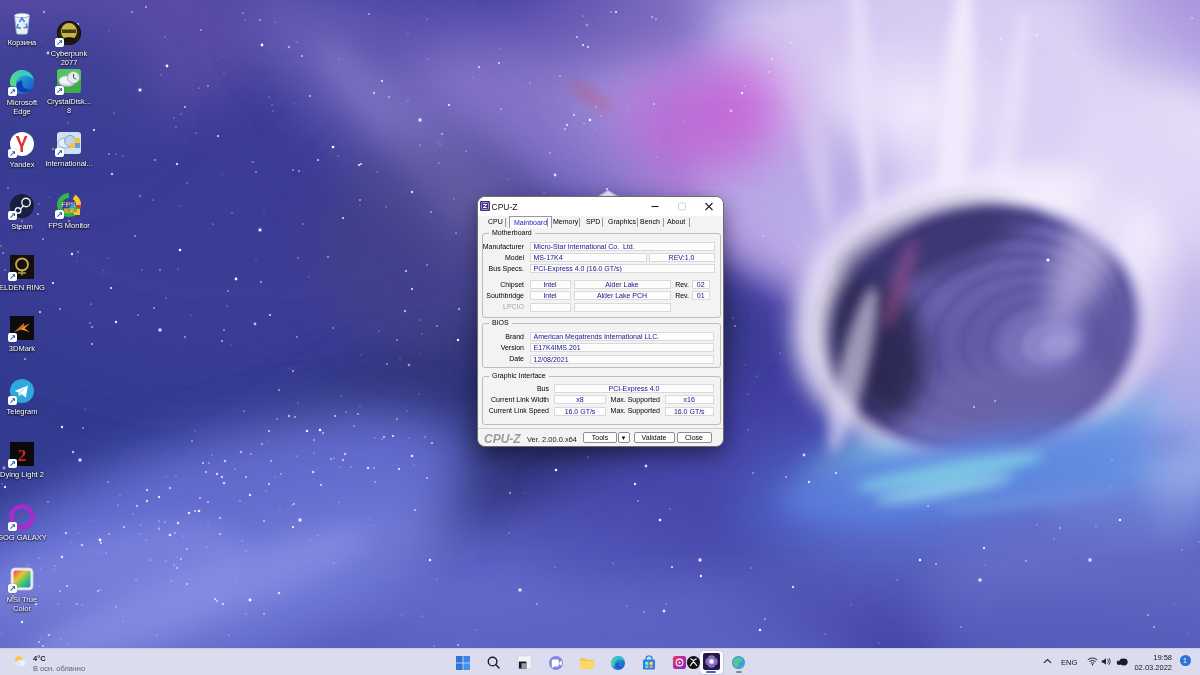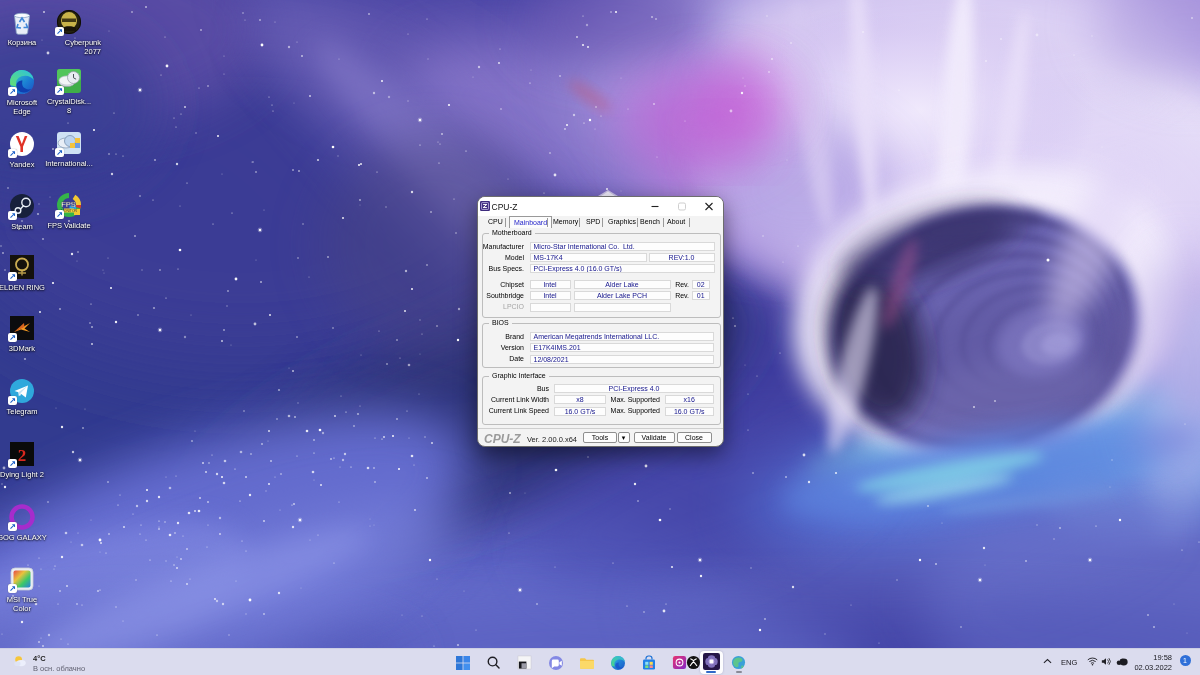--- a/index.html
+++ b/index.html
@@ -710,21 +710,21 @@
 <ellipse cx="13" cy="6.5" rx="7.5" ry="2.2" fill="#f8fbfe" stroke="#8aa6c4" stroke-width=".8"></ellipse>
 <g fill="none" stroke="#3f87d8" stroke-width="1.6">
               <path d="M10.5 13l2.5-4 2.5 4"></path>
               <path d="M17 14.5l1.5 4h-4"></path>
               <path d="M9 15l-1 3.5 4 .5"></path>
             </g>
 </svg>
         </div>
 <div class="lbl">Корзина</div>
       </div>
-      <div class="dicon" style="left:37.0px;top:9px;text-align:right;">
+      <div class="dicon" style="left:37.0px;top:20px;">
 <div class="ic" style="width:26px;height:26px;">
           <svg viewBox="0 0 26 26" width="26" height="26">
 <circle cx="13" cy="13" r="12" fill="#23200f"></circle>
 <ellipse cx="13" cy="11.5" rx="8" ry="8.5" fill="#c8b44a"></ellipse>
 <path d="M6 9.5h14v3.5H6z" fill="#423a14"></path>
 <path d="M6 19c2.5-2.5 11.5-2.5 14 0v3H6z" fill="#181408"></path>
 <circle cx="13" cy="13" r="11.6" fill="none" stroke="#0e0c06" stroke-width="1"></circle>
 </svg>
           <div class="sc"></div>
         </div>
@@ -809,21 +809,21 @@
 <path d="M22.5 13a9.5 9.5 0 0 0-4.5-8.1" fill="none" stroke="#f2c832" stroke-width="5"></path>
 <path d="M22.5 13a9.5 9.5 0 0 1-.4 2.8" fill="none" stroke="#d8342a" stroke-width="5"></path>
 <rect x="13.5" y="13.5" width="6.5" height="6.5" fill="#28a0e8"></rect>
 <rect x="18" y="17" width="6" height="6" fill="#f2c832"></rect>
 <text x="12.5" y="14.5" font-size="7.5" font-weight="bold" fill="#fff" stroke="#444" stroke-width=".3" text-anchor="middle" font-family="Liberation Sans">FPS</text>
 <rect x="8" y="16.5" width="10" height="4" fill="#f2cf3a"></rect>
             <text x="13" y="19.8" font-size="3.4" fill="#333" text-anchor="middle" font-family="Liberation Sans">MONITOR</text>
 </svg>
           <div class="sc"></div>
         </div>
-<div class="lbl">FPS Validate</div>
+<div class="lbl">FPS Monitor</div>
       </div>
       <div class="dicon" style="left:-10.0px;top:254px;">
 <div class="ic" style="width:26px;height:26px;">
           <svg viewBox="0 0 26 26" width="26" height="26">
 <rect x="1" y="1" width="24" height="24" fill="#14110c"></rect>
 <g stroke="#d4b455" fill="none">
 <circle cx="13" cy="10.5" r="6" stroke-width="1.8" opacity=".95"></circle>
 <path d="M13 15.5v6M9 19h8" stroke-width="1.4" opacity=".85"></path>
 </g>
           </svg>

